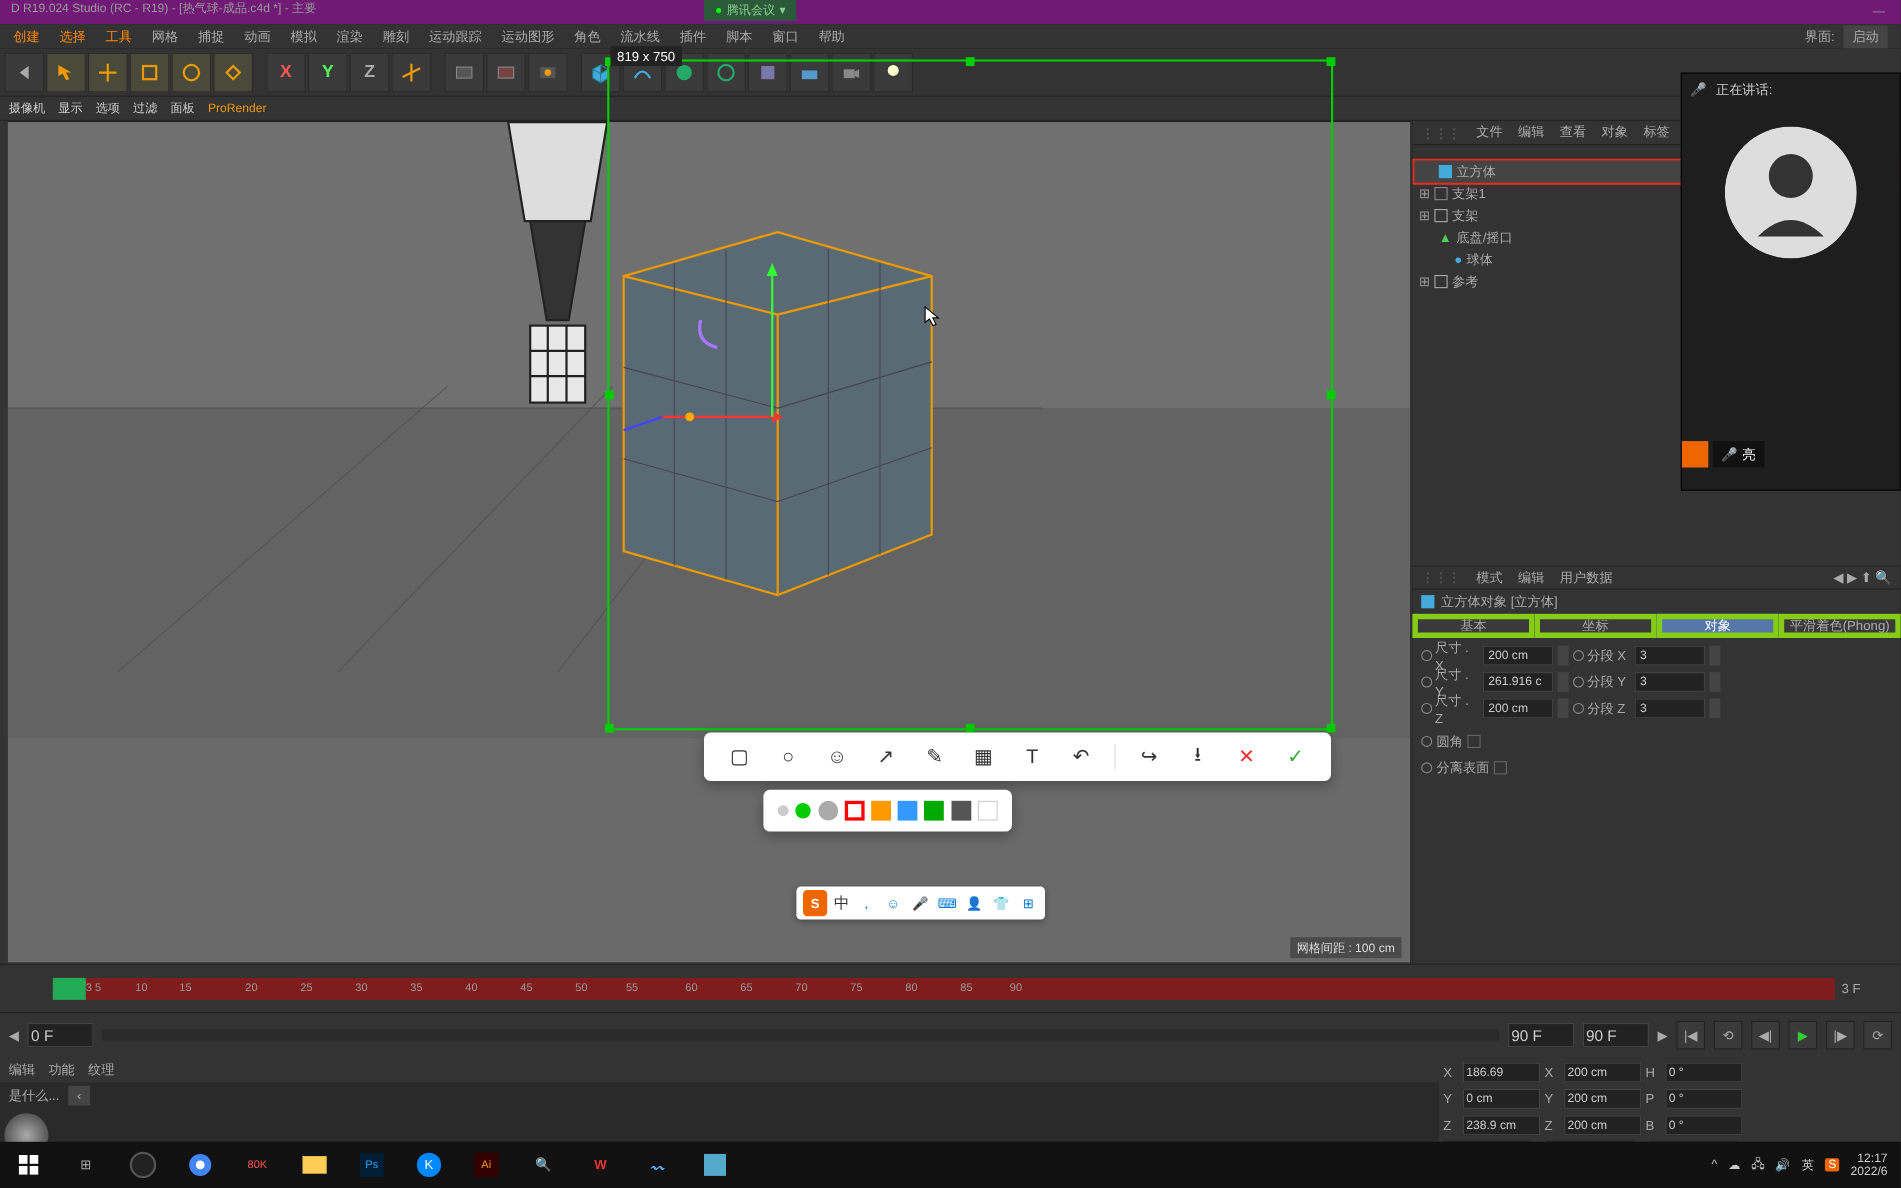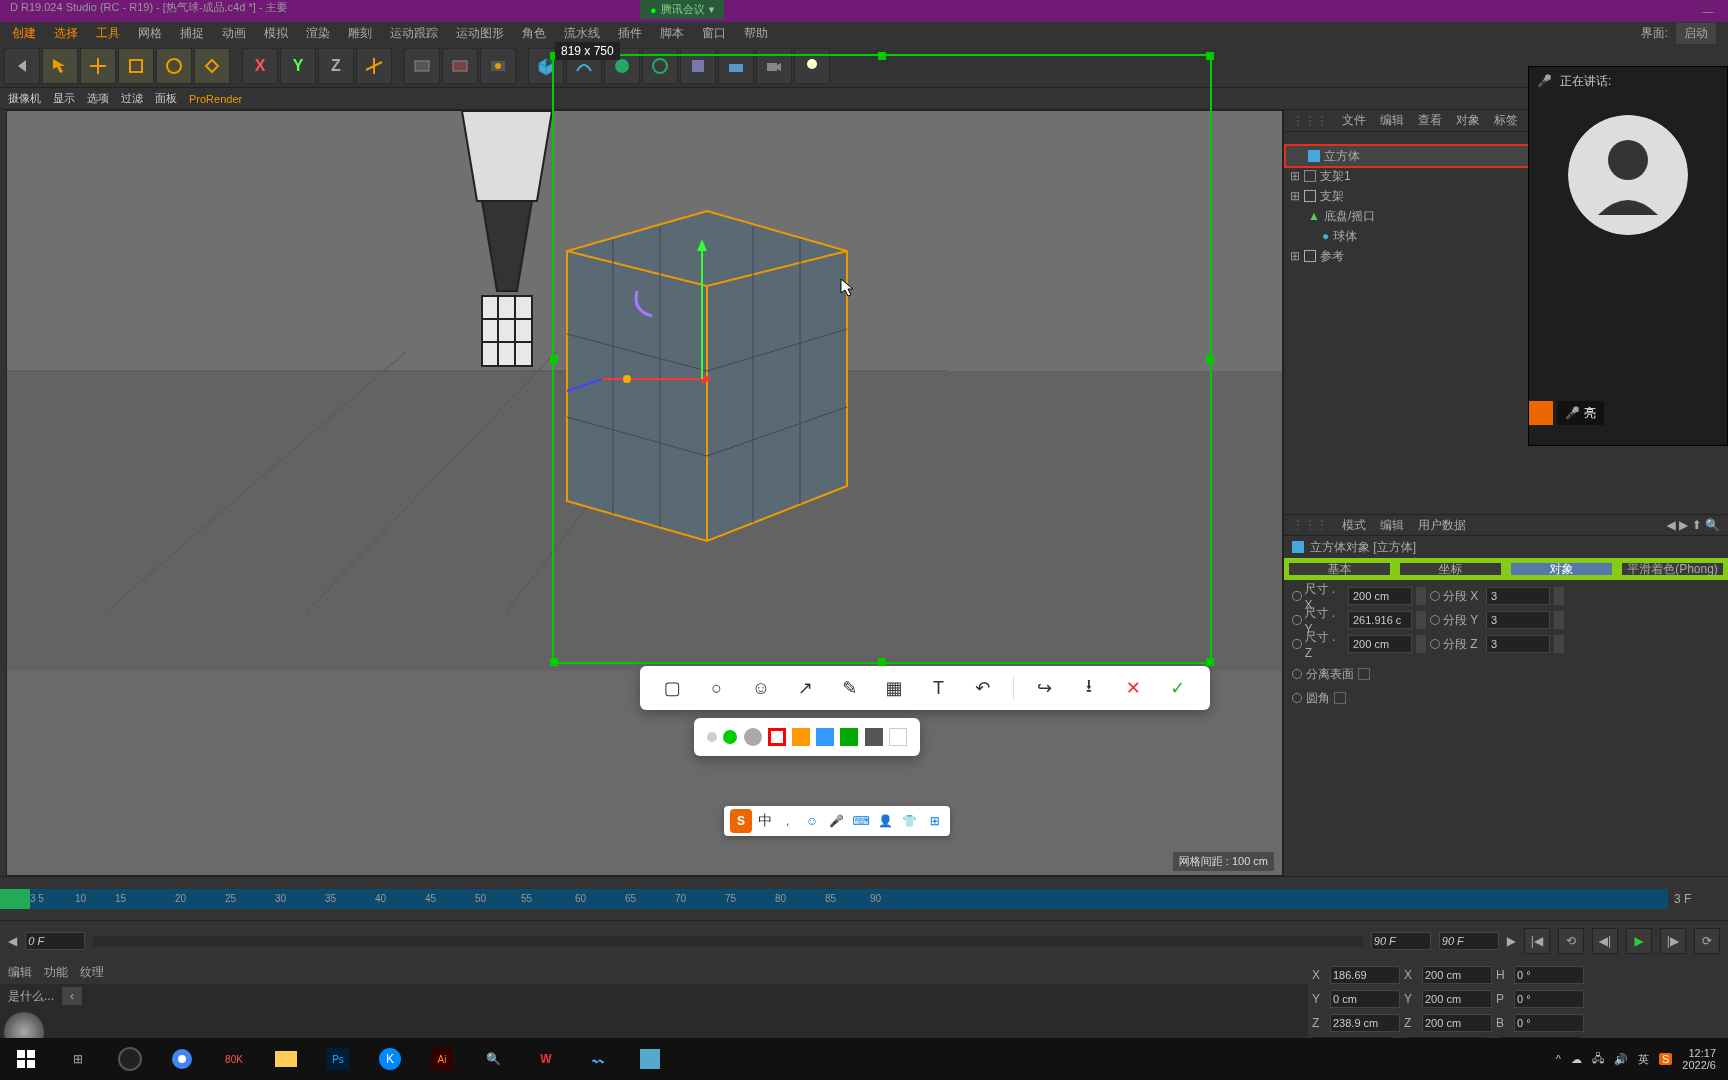--- a/index.html
+++ b/index.html
@@ -61,26 +61,26 @@
 .meeting-head { height: 28px; display: flex; align-items: center; padding: 0 8px; gap: 8px; }
 .meeting-avatar { width: 120px; height: 120px; border-radius: 50%; background: #444; margin: 20px auto; display: flex; align-items: center; justify-content: center; color: #999; font-size: 10px; overflow: hidden; }
 .meeting-foot { position: absolute; bottom: 20px; left: 0; display: flex; gap: 4px; }
 .meeting-badge { background: #e60; width: 24px; height: 24px; }
 .meeting-mic { background: #111; color: #fff; padding: 2px 8px; display: flex; align-items: center; gap: 4px; }
 
 .green-box { position: absolute; border: 2px solid #0c0; pointer-events: none; }
 .green-handle { position: absolute; width: 8px; height: 8px; background: #0c0; }
 
 .timeline-area { height: 44px; background: #333; border-top: 1px solid #222; display: flex; align-items: center; }
-.timeline-ruler { flex: 1; background: #0c4a6e; height: 20px; display: flex; align-items: center; position: relative; }
+.timeline-ruler { flex: 1; background: #7f1d1d; height: 20px; display: flex; align-items: center; position: relative; margin-left: 48px; }
 .ruler-tick { position: absolute; font-size: 10px; color: #999; }
 .timeline-end { width: 60px; padding: 0 6px; display: flex; align-items: center; gap: 4px; }
 
 .playback-area { height: 40px; background: #333; display: flex; align-items: center; padding: 0 8px; gap: 8px; border-top: 1px solid #222; }
-.play-input { background: #222; border: 1px solid #444; color: #ccc; width: 60px; padding: 2px; font-size: 11px; font-style: italic; }
+.play-input { background: #222; border: 1px solid #444; color: #ccc; width: 60px; padding: 2px; font-size: 14px; }
 .play-btn { width: 26px; height: 26px; background: #3a3a3a; border: 1px solid #222; display: flex; align-items: center; justify-content: center; }
 
 .bottom-area { height: 120px; background: #333; display: flex; }
 .bottom-left { flex: 1; display: flex; flex-direction: column; }
 .bottom-tabs { height: 24px; display: flex; align-items: center; gap: 12px; padding: 0 8px; font-size: 12px; }
 .bottom-nav { height: 24px; background: #2a2a2a; display: flex; align-items: center; padding: 0 8px; gap: 8px; }
 .bottom-right { width: 420px; display: flex; flex-direction: column; padding: 4px; gap: 2px; }
 .coord-row { display: flex; align-items: center; gap: 4px; font-size: 12px; height: 22px;}
 .coord-lbl { width: 14px; }
 .coord-in { background: #222; border: 1px solid #444; color: #ccc; width: 70px; padding: 2px; font-size: 11px; }
@@ -452,26 +452,26 @@
         <span class="attr-lbl">
             <span class="attr-radio"></span>
             <span>分段 Z</span>
           </span>
         <input class="attr-input" value="3" style="">
           <span class="attr-spin"></span>
       </div>
       <div style="height:6px"></div>
       <div class="attr-row">
         <span class="attr-radio"></span>
-          <span>分离表面</span>
+          <span>圆角</span>
         <span class="attr-chk"></span>
       </div>
       <div class="attr-row">
         <span class="attr-radio"></span>
-          <span>圆角</span>
+          <span>分离表面</span>
         <span class="attr-chk"></span>
       </div>
     </div>
   </div>
 </div>
 
 <div class="timeline-area">
   <div class="timeline-ruler">
     <div style="position:absolute;left:0;top:0;width:30px;height:100%;background:#2a5"></div>
     <span class="ruler-tick" style="left:30px">3 5</span>

